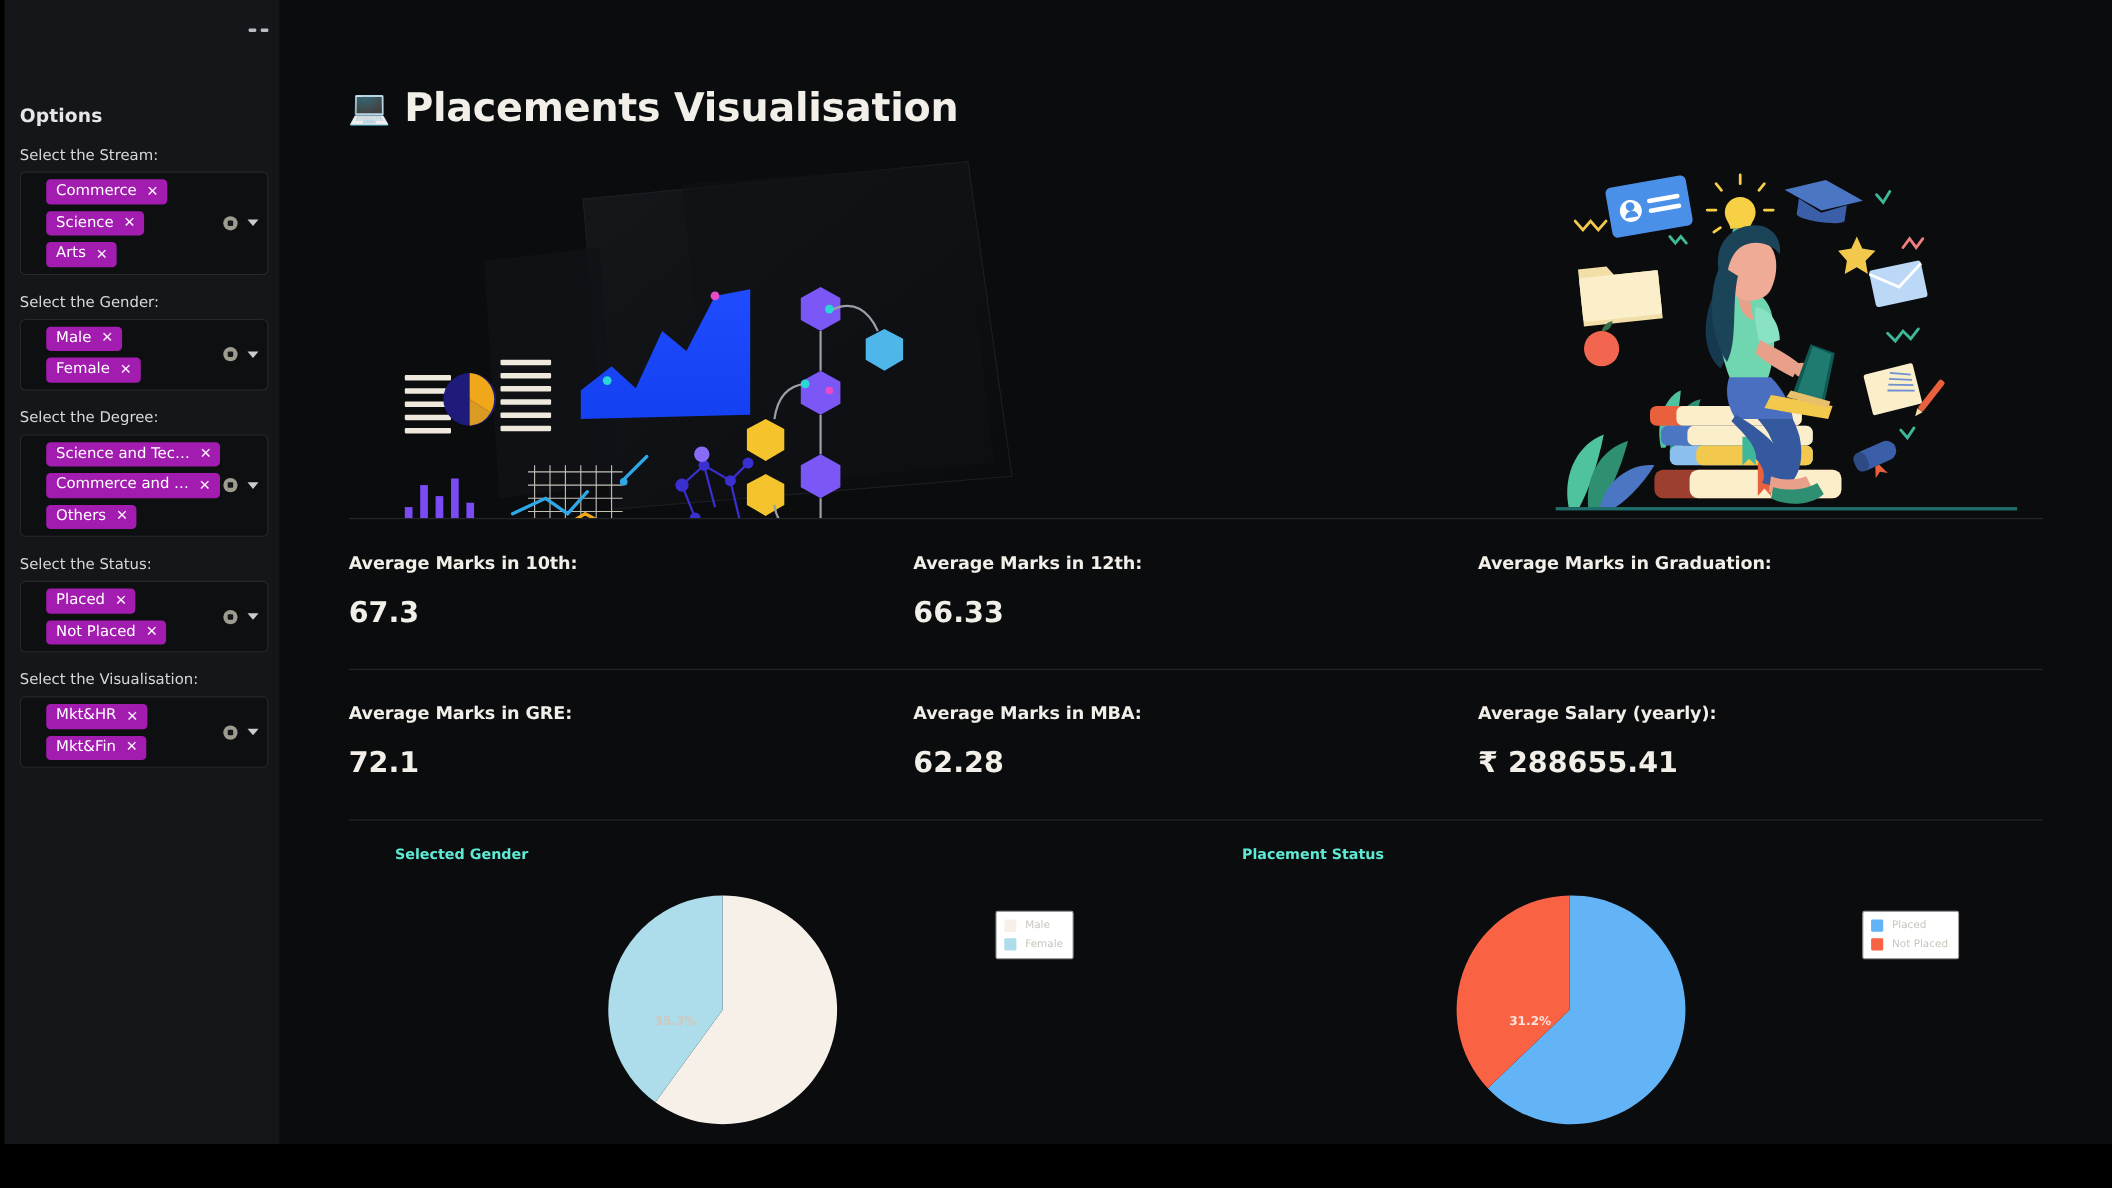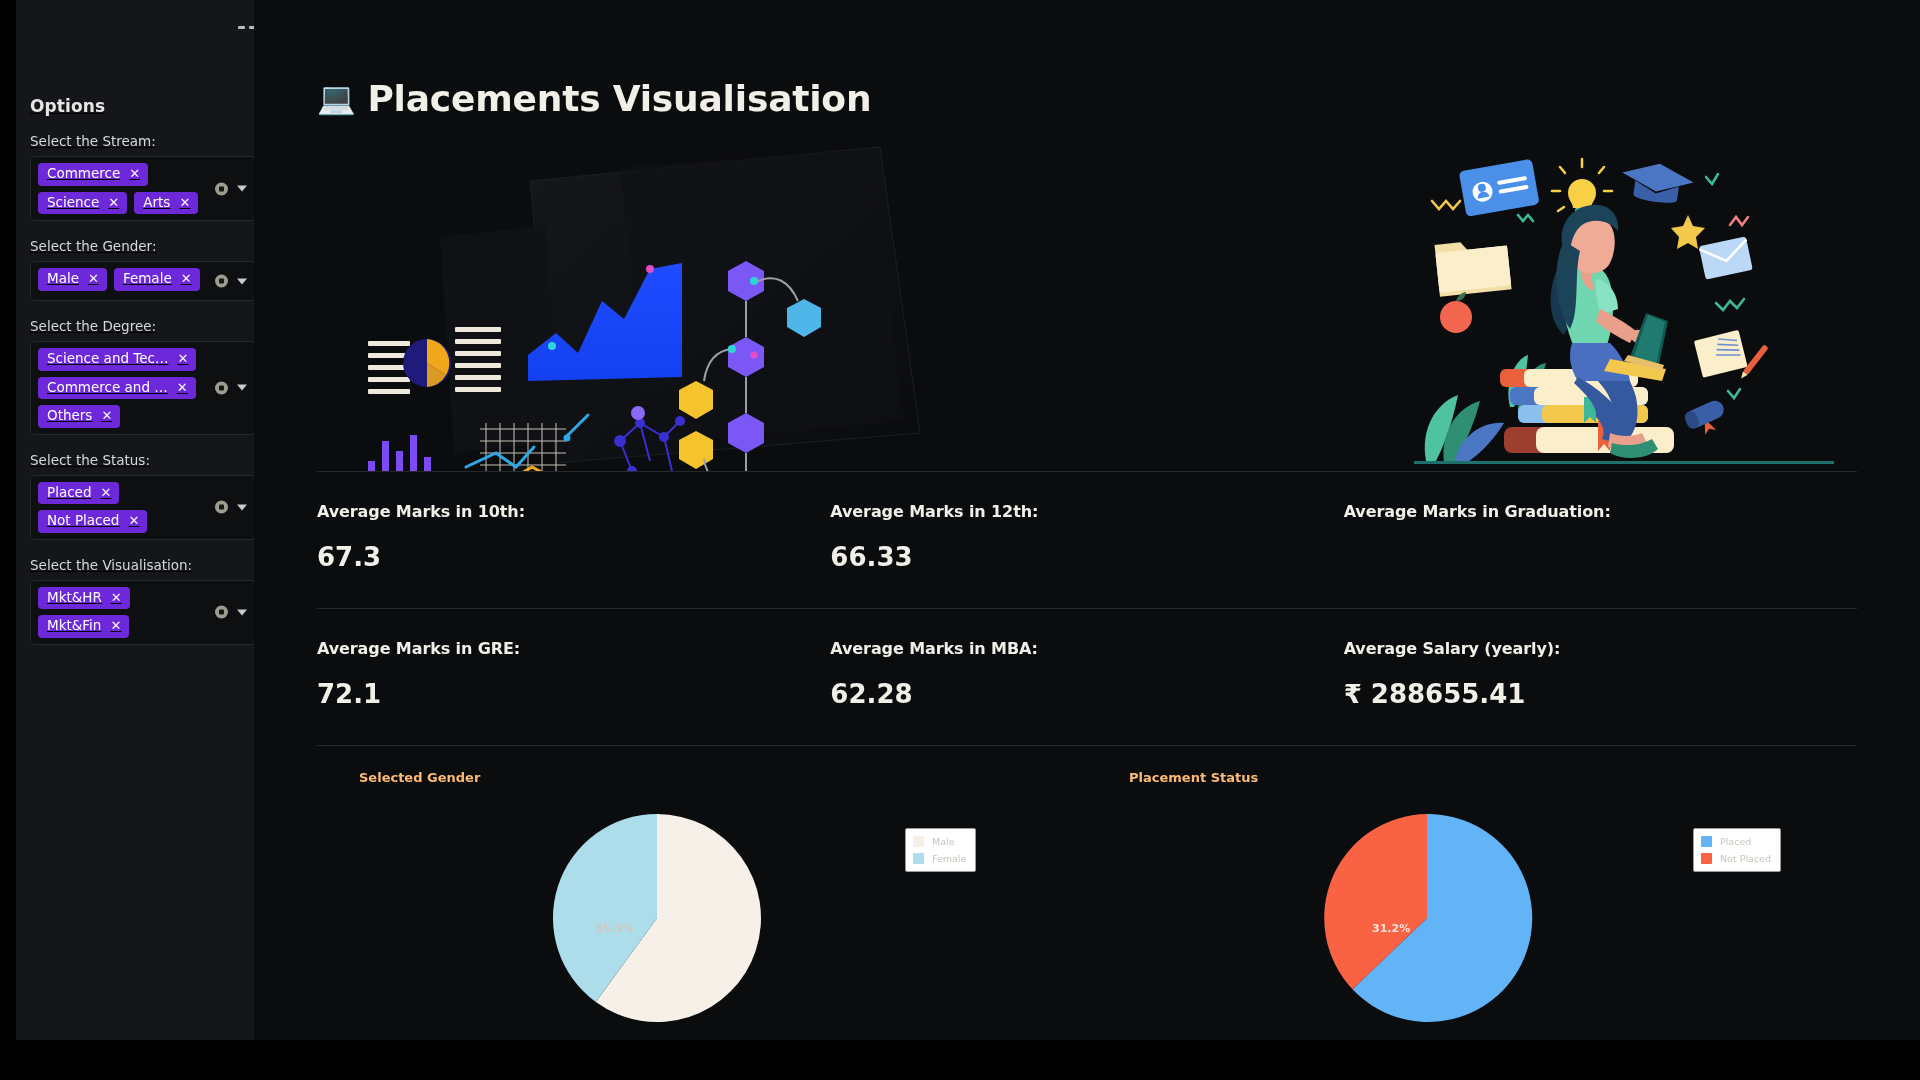--- a/index.html
+++ b/index.html
@@ -7,26 +7,25 @@
   html, body {
     width: 1920px; height: 1080px;
     background: #000000;
     font-family: "DejaVu Sans", "Liberation Sans", sans-serif;
     overflow: hidden;
   }
   .app { position: relative; width: 1920px; height: 1080px; background:#000; }
 
   
   .sidebar {
-    position: absolute; left: 16px; top: 0;
+    position: absolute; left: 4px; top: 0;
     width: 254px; height: 1040px;
     background: #141619;
     padding: 0 14px;
     overflow: hidden;
-    text-decoration: underline;
   }
   .sidebar-handle {
     position: absolute; top: 24px; left: 222px;
     width: 26px; height: 6px;
     display:flex; gap:4px; align-items:center;
   }
   .sidebar-handle i {
     display:block; width: 7px; height: 3px; background:#b9bcc2; border-radius:1px;
   }
   .options-title {
@@ -42,29 +41,30 @@
     position: relative;
     background: #0e0f11;
     border: 1px solid #26282c;
     border-radius: 5px;
     min-height: 40px;
     padding: 6px 44px 6px 7px;
     display: flex; flex-wrap: wrap; gap: 6px 7px;
     align-content: flex-start;
   }
   .chip {
-    display: inline-flex; align-items: flex-start; gap: 9px;
-    background: #6d28d9;
+    display: inline-flex; align-items: flex-end; gap: 9px;
+    background: #a21caf;
     color: #ffffff;
     border-radius: 4px;
     padding: 4px 8px 5px 9px;
     font-size: 13.5px;
     line-height: 1;
     max-width: 100%;
     white-space: nowrap;
+    margin-left: 16px;
   }
   .chip .chip-x {
     font-size: 13px; color:#fff; opacity:.95; cursor:pointer;
     line-height:1; font-family:"DejaVu Sans", sans-serif;
   }
   .ms-actions {
     position:absolute; right: 8px; top: 50%; transform: translateY(-50%);
     display:flex; align-items:center; gap: 9px;
   }
   .clear-icon {
@@ -124,21 +124,21 @@
     font-size: 26px; font-weight: 700; color:#f2efe9;
   }
 
   
   .charts {
     position:relative; margin-top: 18px;
     display:flex; width:100%; height: 330px;
   }
   .chart-panel { position:relative; flex:1 1 0; height: 330px; }
   .chart-title {
-    font-size: 13px; font-weight: 700; color:#fdba74;
+    font-size: 13px; font-weight: 700; color:#5eead4;
     margin-left: 42px; margin-top: 6px;
   }
   .pie-wrap { position:absolute; left: 0; top: 46px; width:100%; height: 284px; }
   .pie { position:absolute; left: 232px; top: 0; }
   .pie-label {
     position:absolute; font-size: 11px; font-weight:700;
   }
   .legend {
     position:absolute;
     background:#ffffff;

